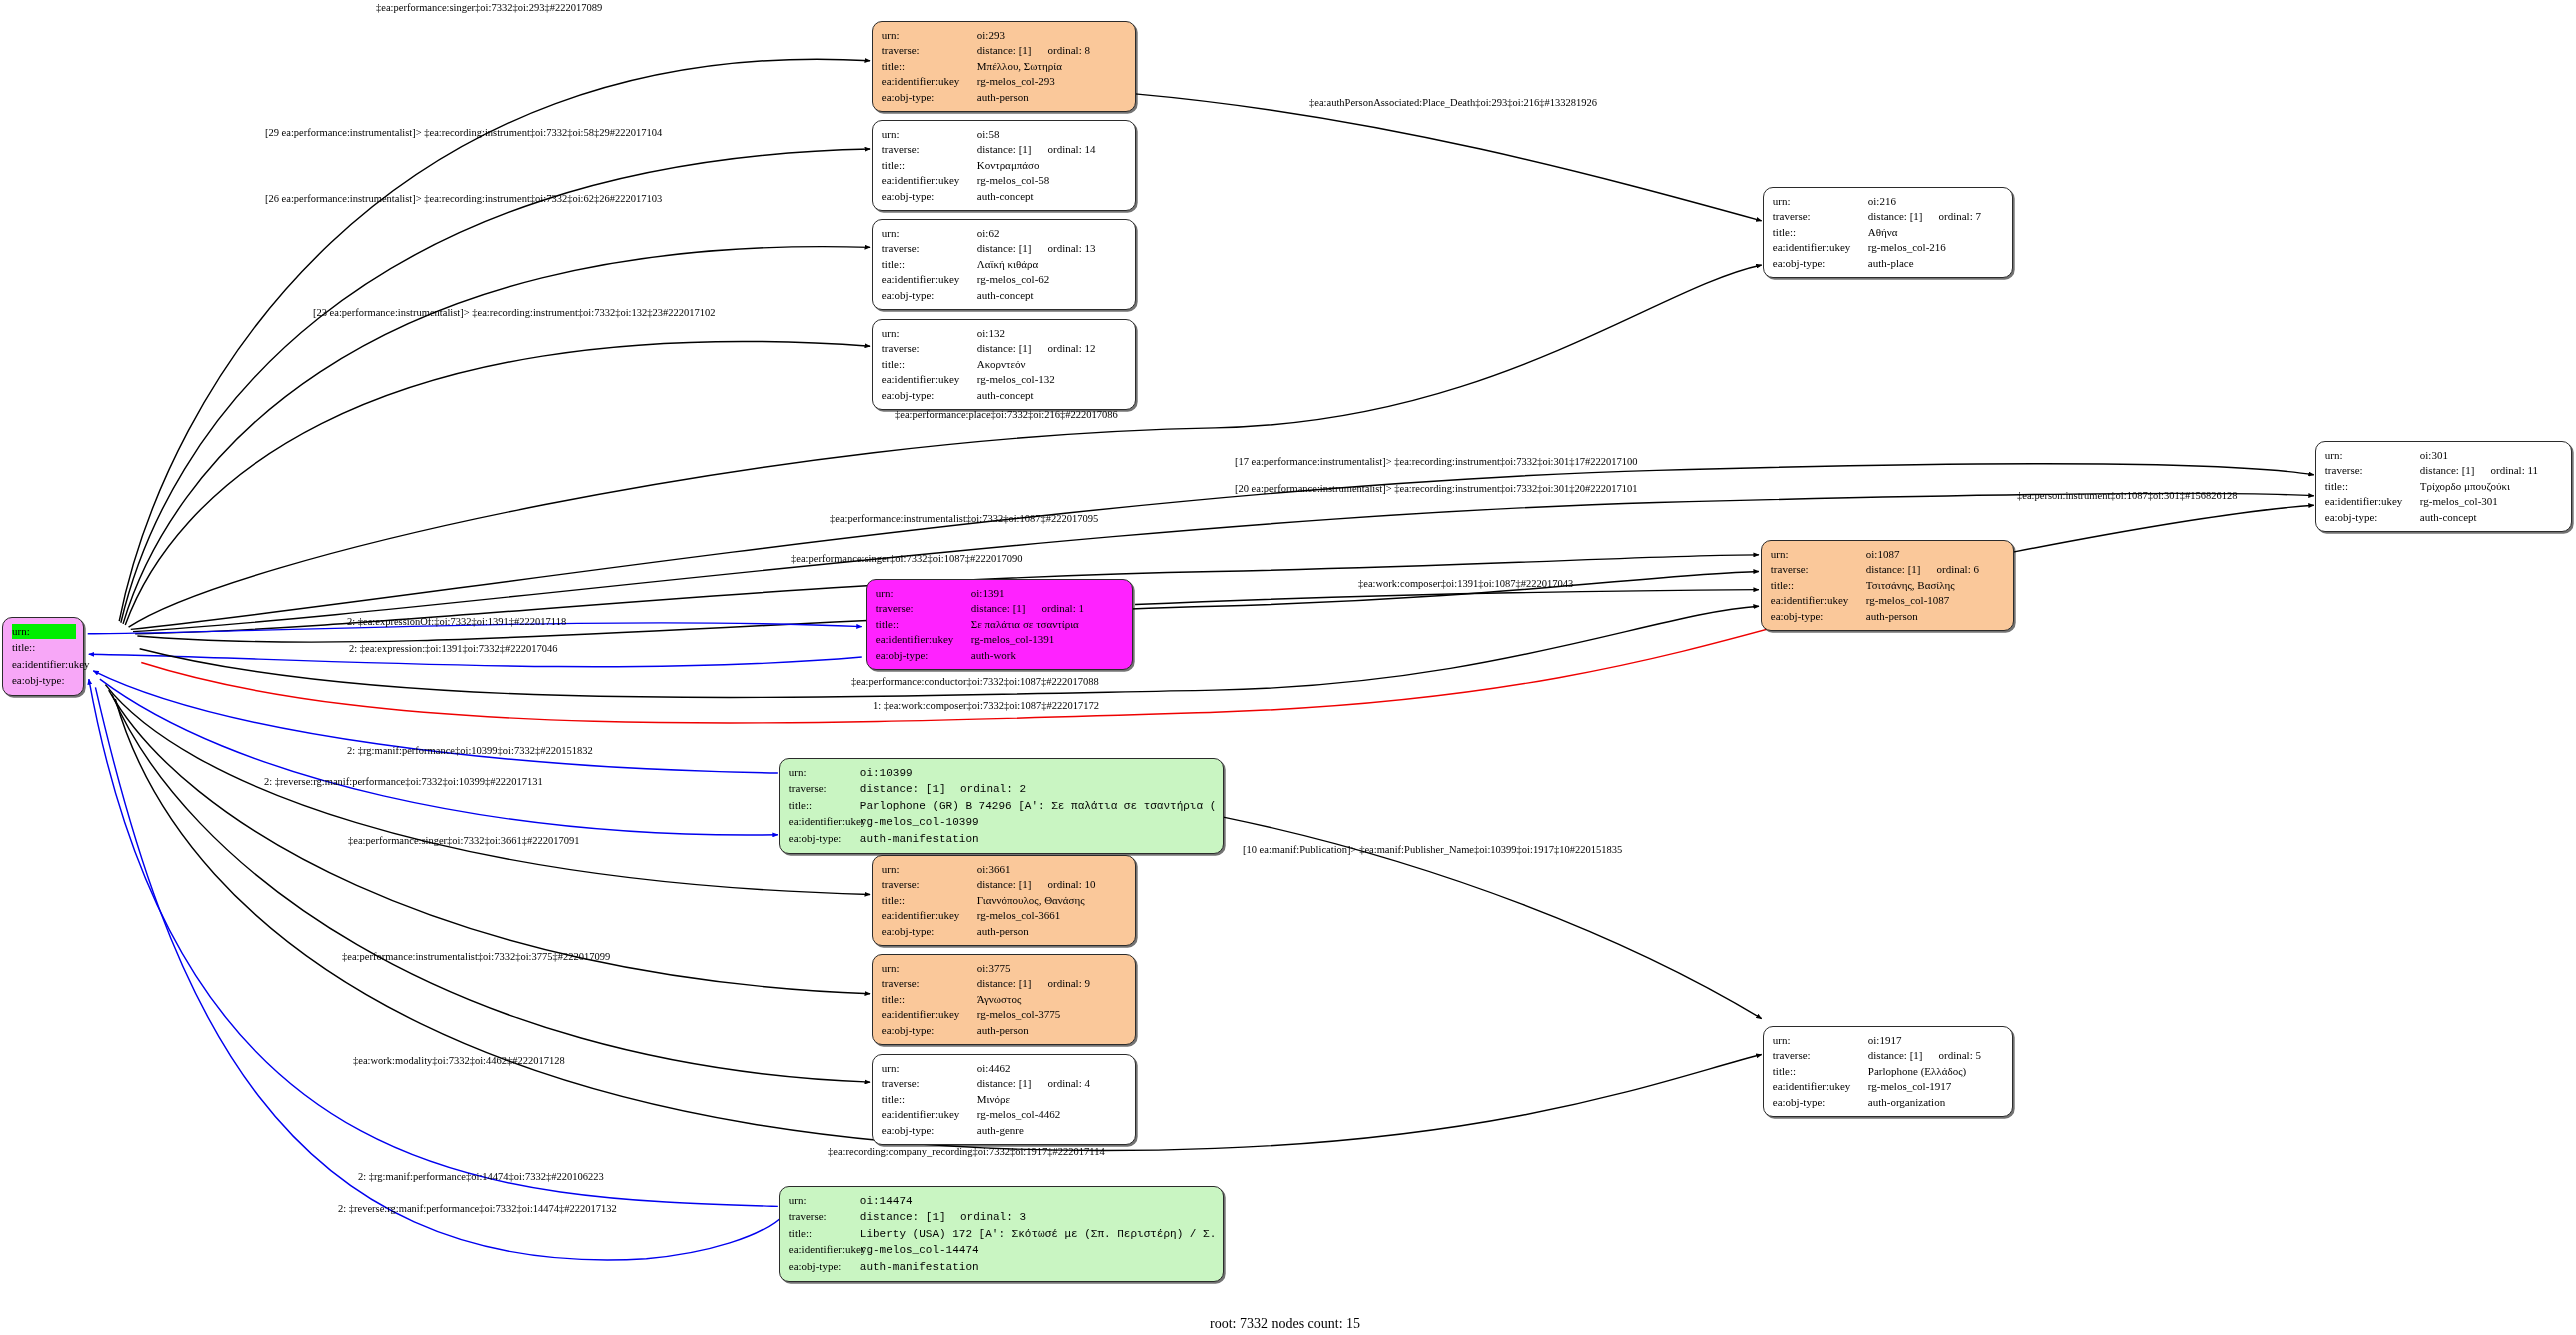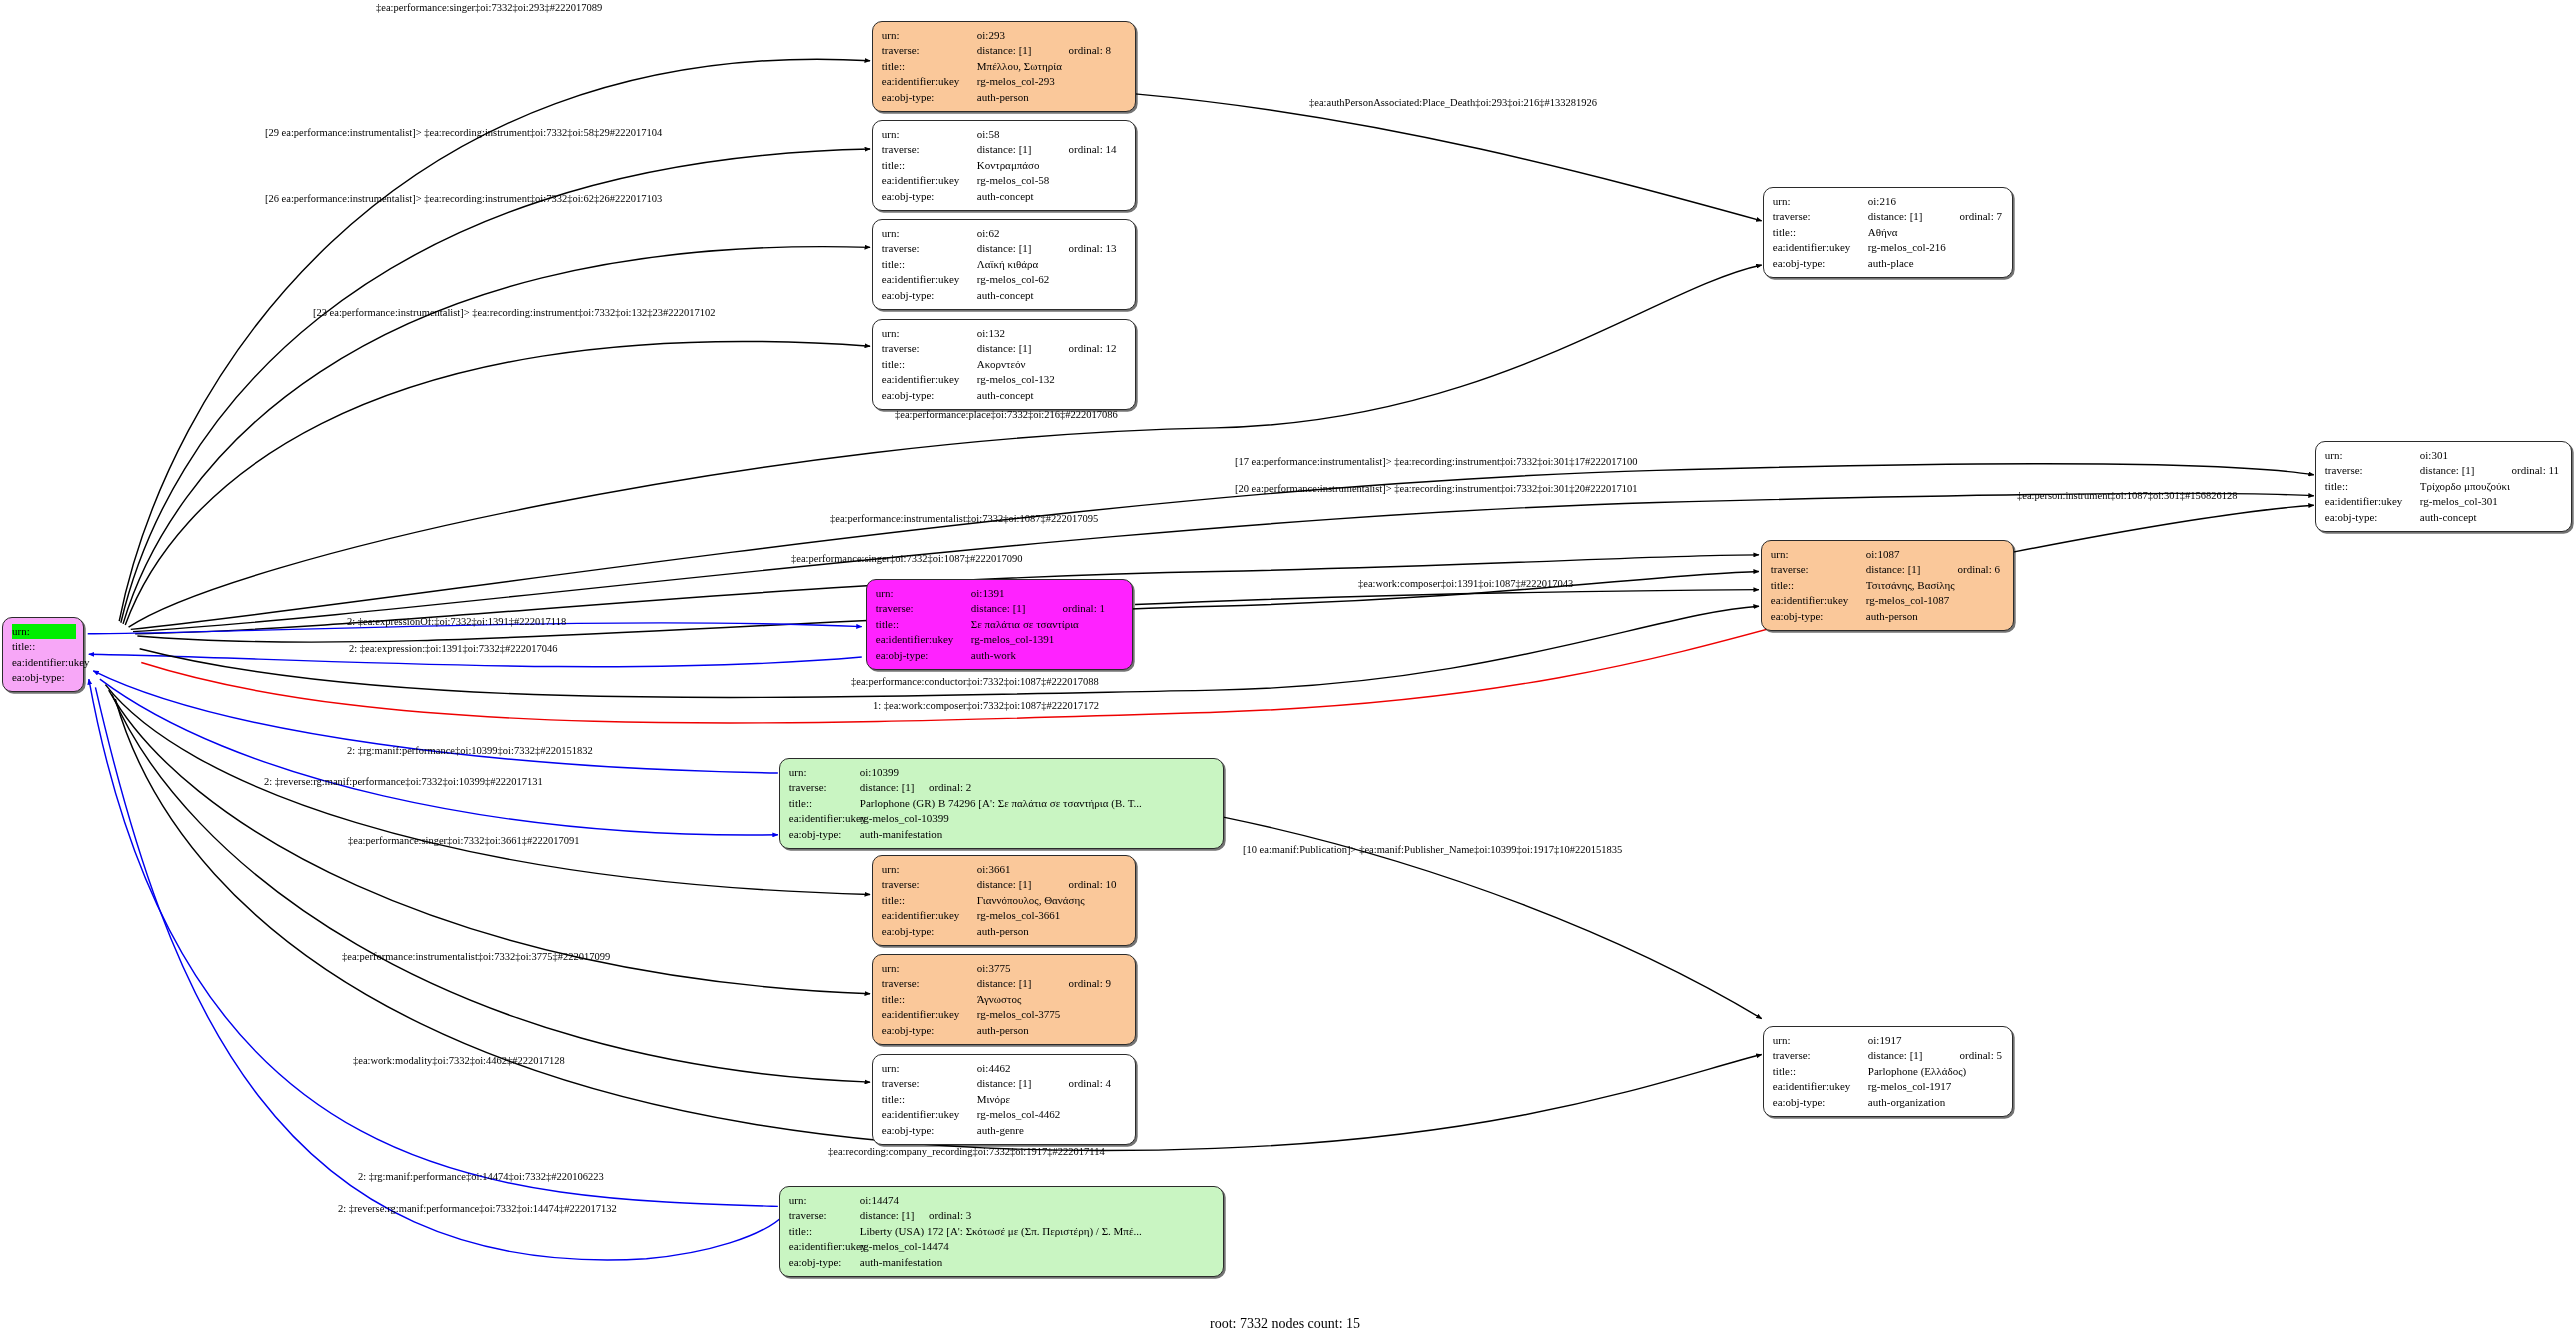--- a/index.html
+++ b/index.html
@@ -36,23 +36,23 @@
     display:inline-block;
     font-size:11px;
     color:#000;
     overflow:hidden;
     text-overflow:clip;
   }
   
   .node.w-std .k{width:95px;}
   .node.w-std .v{width:calc(100% - 95px);}
   .node.w-wide .k{width:71px;}
-  .node.w-wide .v{width:calc(100% - 71px);}
-
-  .node .v .ord{margin-left:37px;}
+  .node.w-wide .v{width:calc(100% - 71px);font-family:Liberation Mono, monospace;}
+
+  .node .v .ord{margin-left:16px;}
   .node.w-wide .v .ord{margin-left:14.4px;}
   .node .row.hl-row .k,.node .row.hl-row .v{background:#00ee00;}
 
   .c-expression{background:#f7a7f7;}
   .c-work{background:#ff22ff;}
   .c-person{background:#fac89a;}
   .c-manifestation{background:#c9f5c2;}
   .c-plain{background:#ffffff;}
 
   .elabel{

